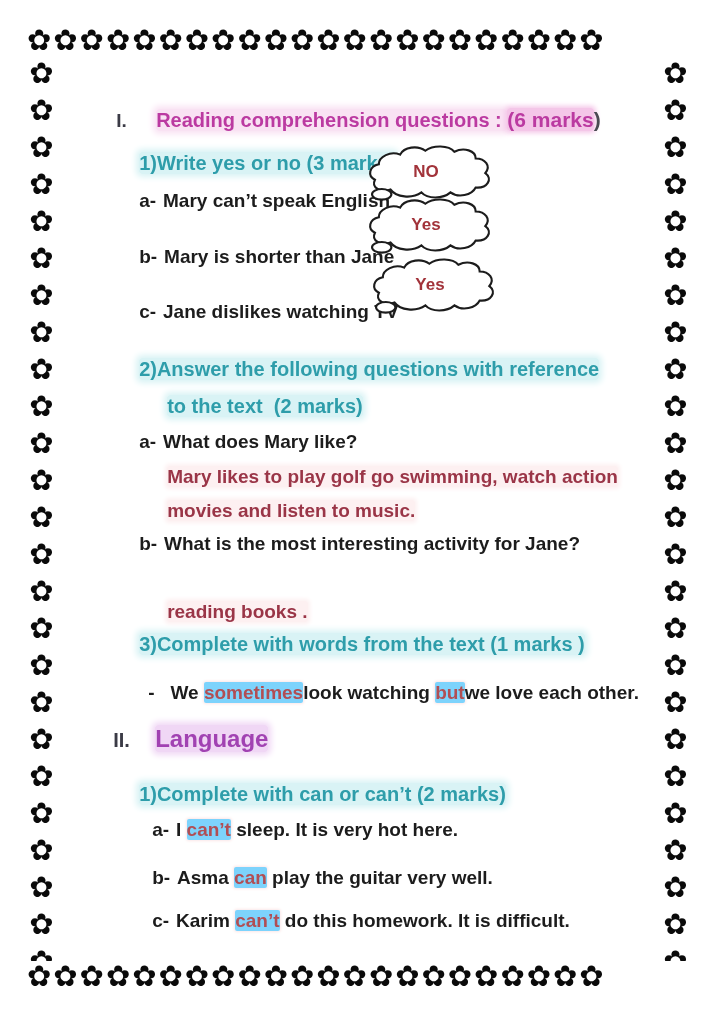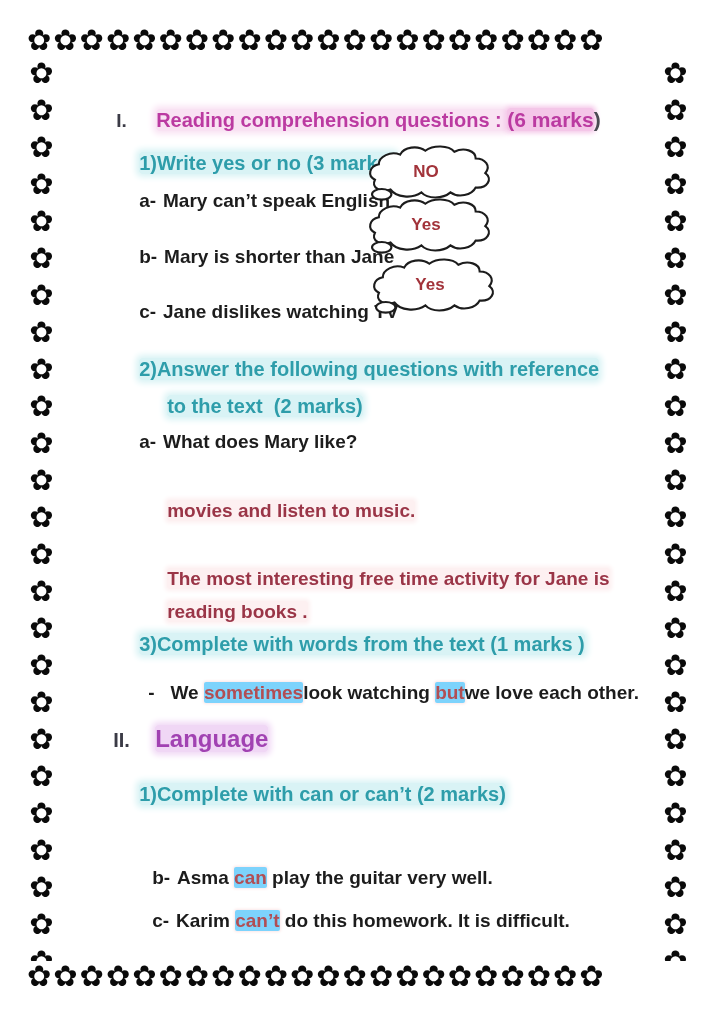--- a/index.html
+++ b/index.html
@@ -138,46 +138,52 @@
   <div class="line" style="left:118px;top:336px;">
     <span class="teal">2)Answer the following questions with reference</span>
   </div>
   <div class="line" style="left:146px;top:373px;">
     <span class="teal">to the text  (2 marks)</span>
   </div>
 
   <div class="line" style="left:118px;top:409px;">
     <span class="lbl">a-</span><span>What does Mary like?</span>
   </div>
+  <div class="line" style="left:146px;top:444px;">
+    <span class="maroon">Mary likes to play golf go swimming, watch action</span>
+  </div>
   <div class="line" style="left:146px;top:478px;">
     <span class="maroon">movies and listen to music.</span>
   </div>
 
-  <div class="line" style="left:146px;top:546px;">
-    <span class="maroon">The most interesting free time activity for Jane is</span>
+  <div class="line" style="left:118px;top:511px;">
+    <span class="lbl">b-</span><span>What is the most interesting activity for Jane?</span>
   </div>
   <div class="line" style="left:146px;top:579px;">
     <span class="maroon">reading books .</span>
   </div>
 
   <div class="line" style="left:118px;top:611px;">
     <span class="teal">3)Complete with words from the text (1 marks )</span>
   </div>
   <div class="line" style="left:127px;top:660px;">
     <span class="dash">-</span><span>We </span><span class="redword">sometimes</span><span>look watching </span><span class="redword">but</span><span>we love each other.</span>
   </div>
 
   <div class="line" style="left:92px;top:703px;">
     <span class="rn big">II.</span><span class="purple-title">Language</span>
   </div>
 
   <div class="line" style="left:118px;top:761px;">
     <span class="teal">1)Complete with can or can’t (2 marks)</span>
   </div>
 
+  <div class="line" style="left:131px;top:797px;">
+    <span class="lbl">a-</span><span>I </span><span class="redword">can’t</span><span> sleep. It is very hot here.</span>
+  </div>
   <div class="line" style="left:131px;top:845px;">
     <span class="lbl">b-</span><span>Asma </span><span class="redword">can</span><span> play the guitar very well.</span>
   </div>
   <div class="line" style="left:131px;top:888px;">
     <span class="lbl">c-</span><span>Karim </span><span class="redword">can’t</span><span> do this homework. It is difficult.</span>
   </div>
 
 </div>
 
 </body></html>

